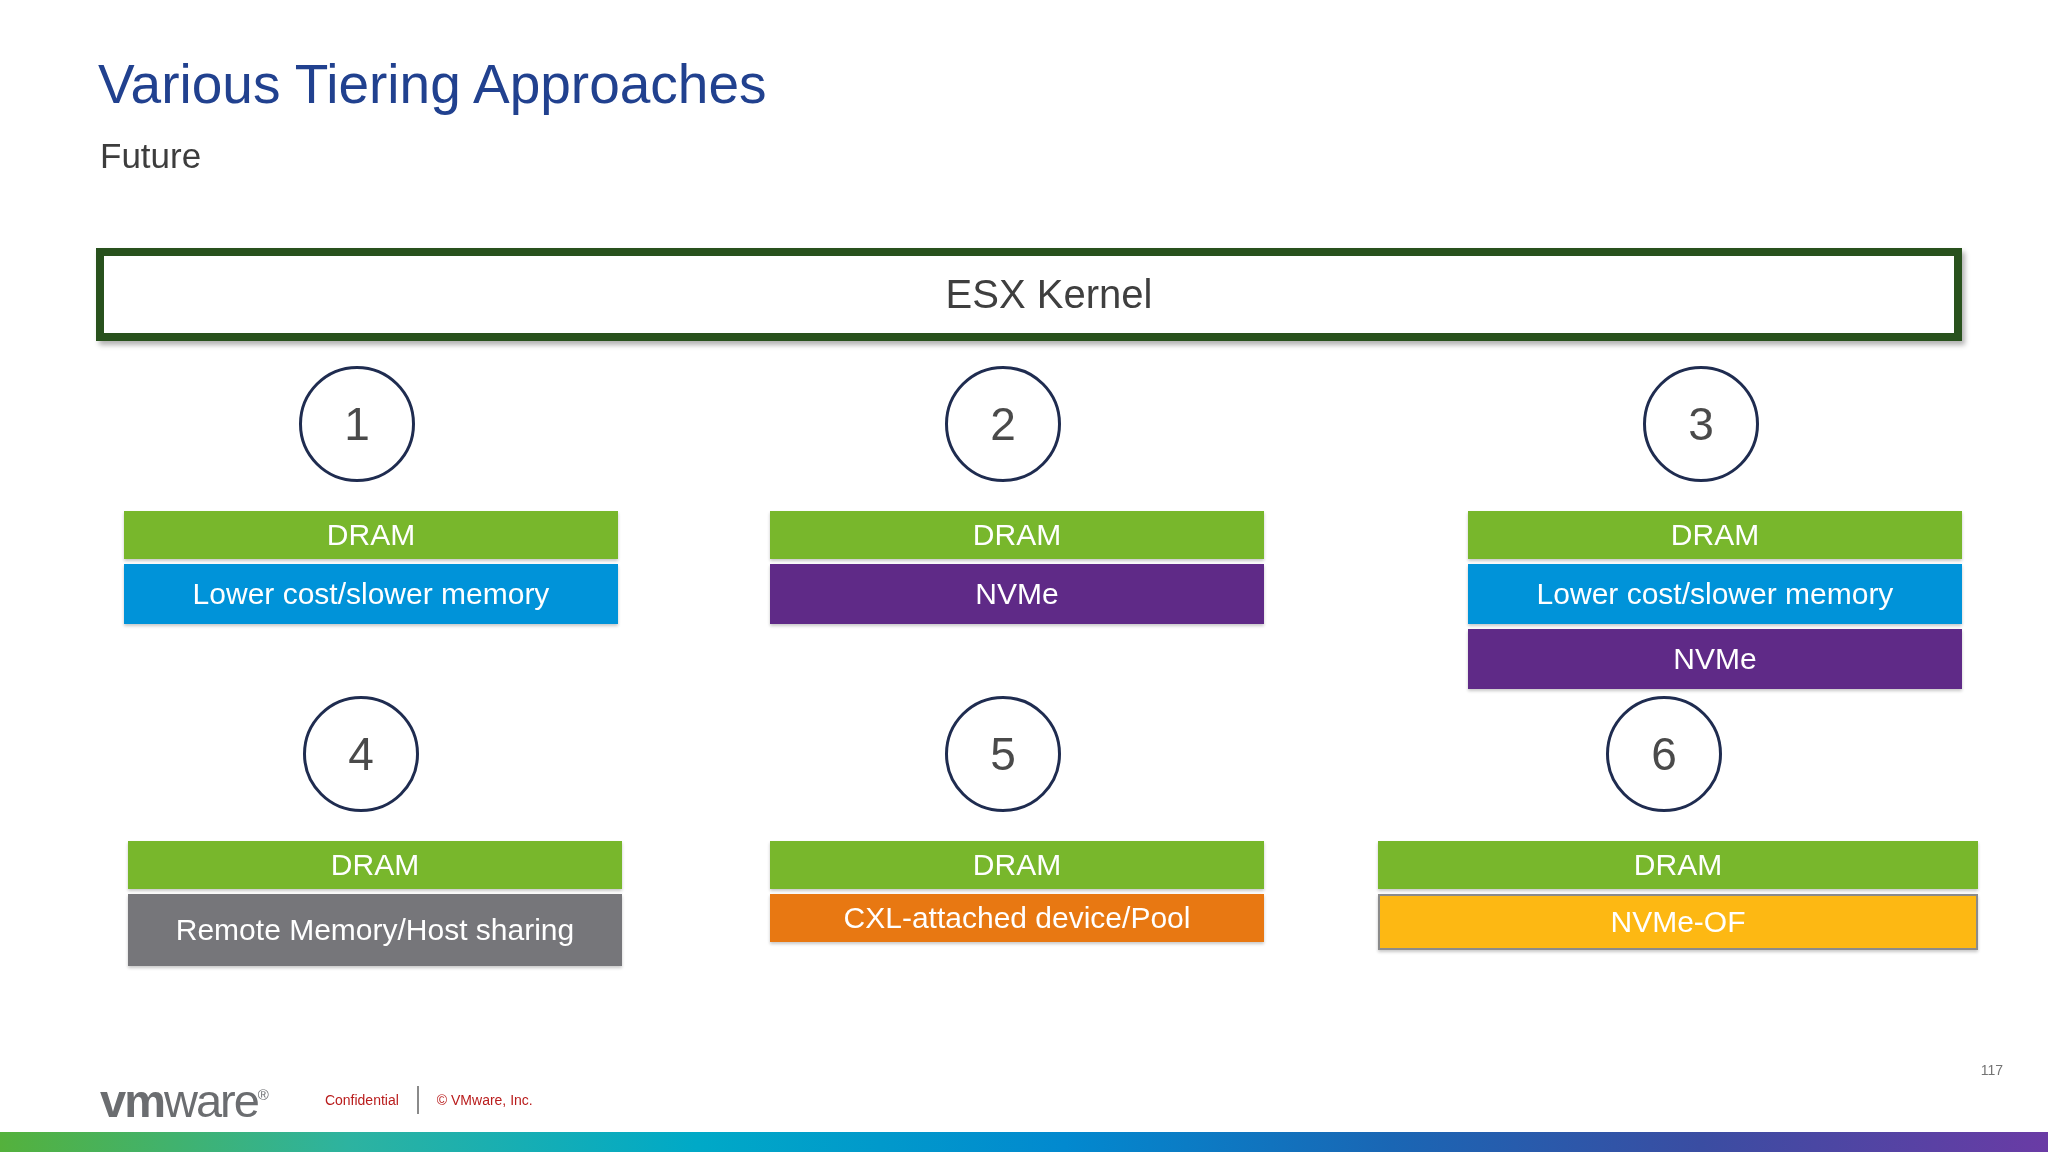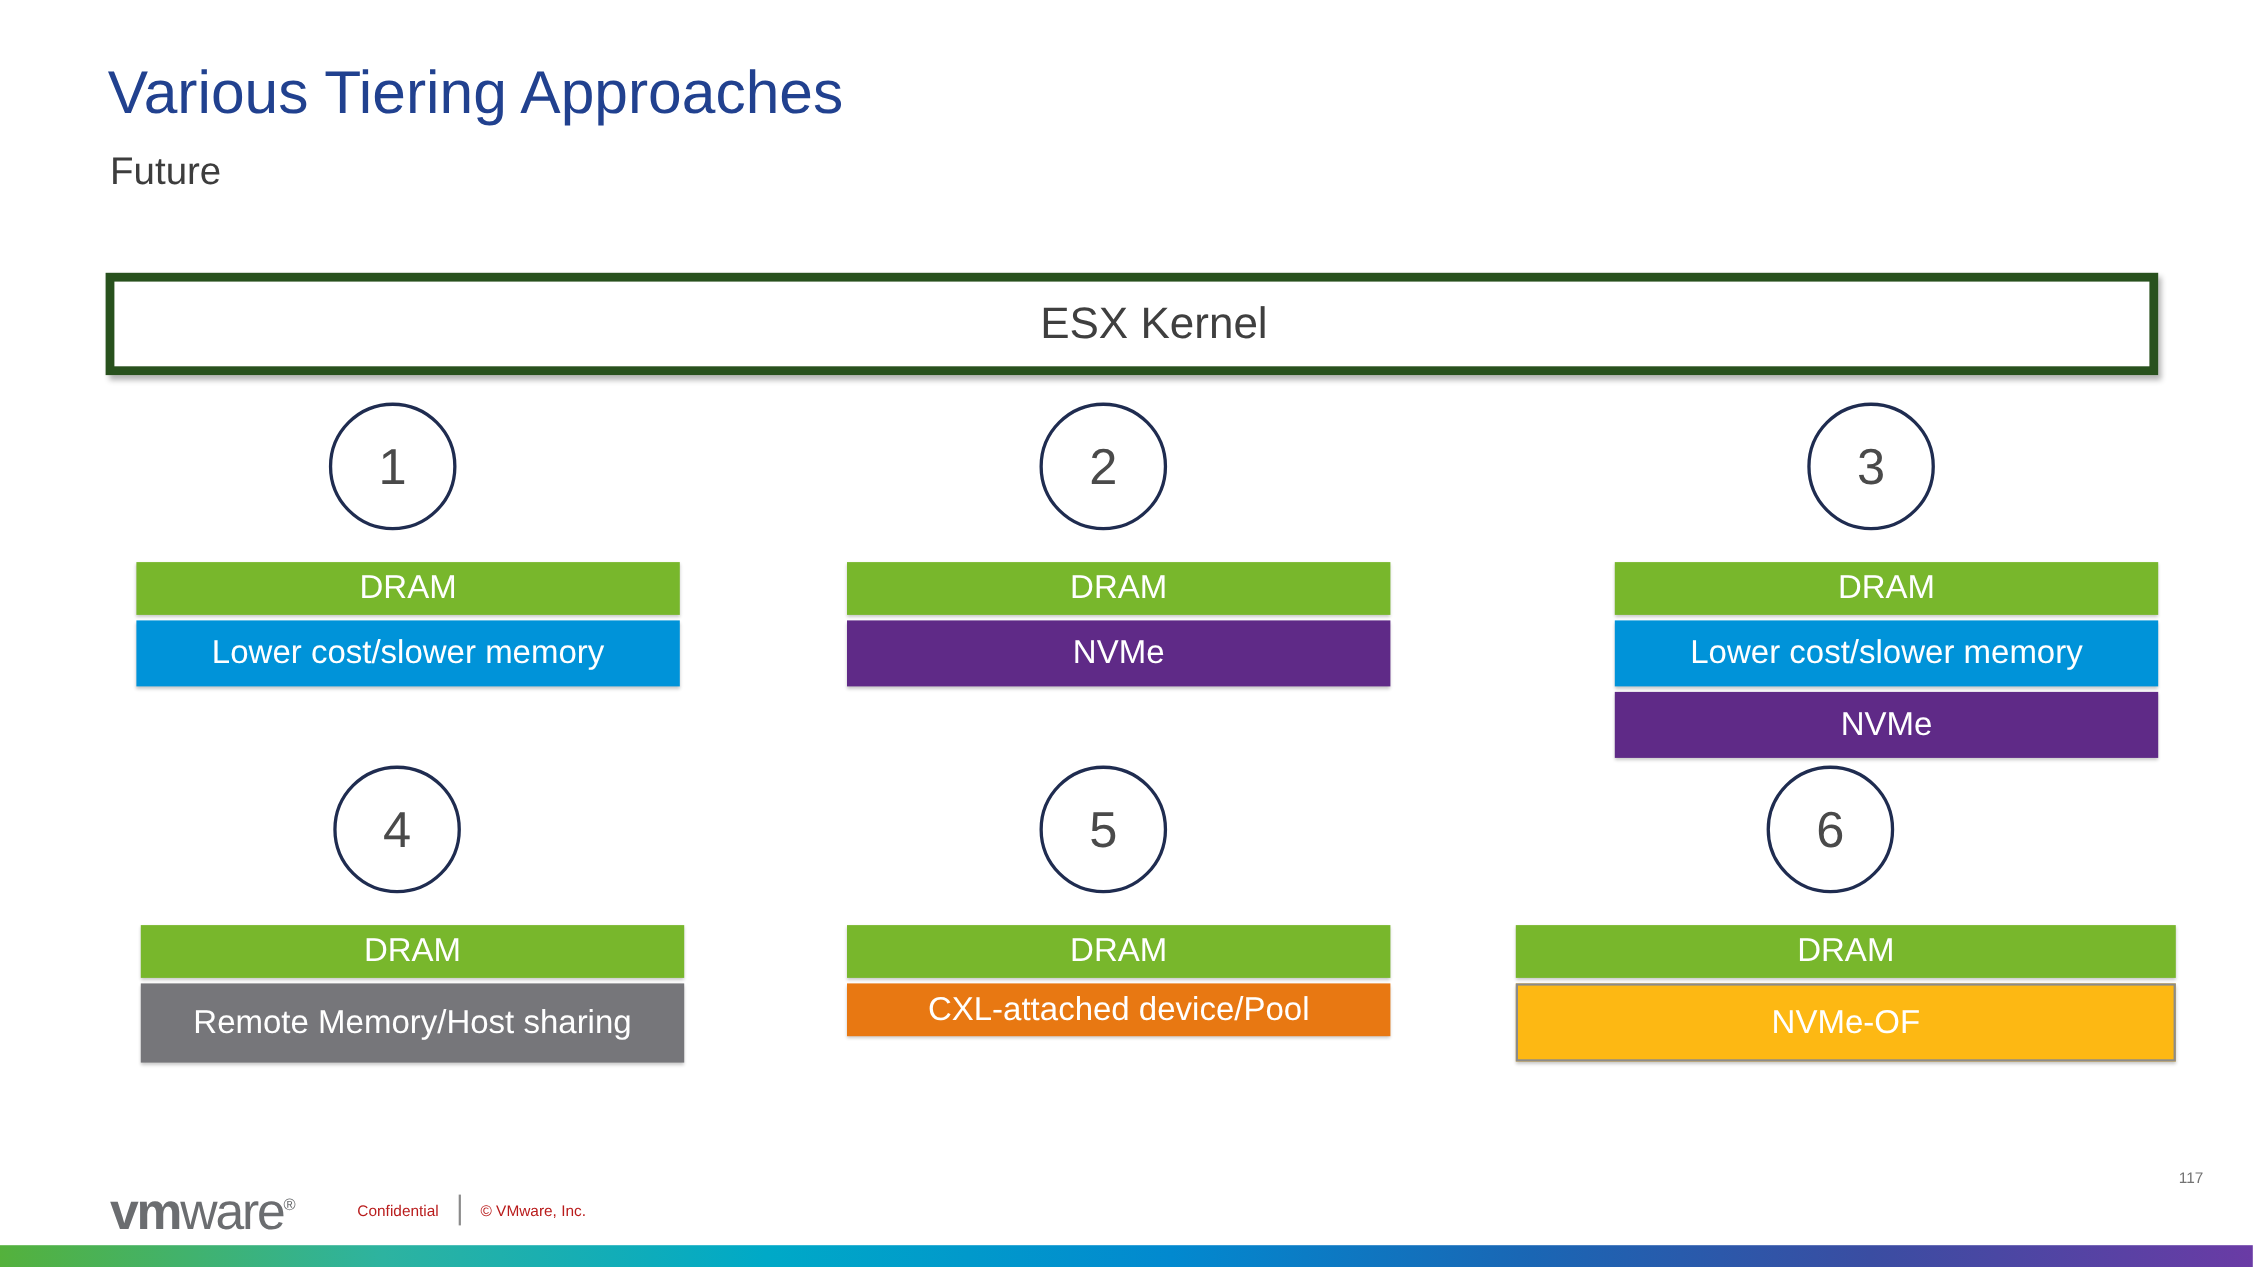--- a/index.html
+++ b/index.html
@@ -149,21 +149,21 @@
         </div>
       </div>
       <div class="approach-group" style="left: 1350px; top: 696px; width: 628px; height: 300px;">
         <div class="num-circle" style="left: 256px;">
           <span class="num">6</span>
         </div>
         <div class="bars">
           <div class="tier-bar" style="height: 48px; background: rgb(120, 183, 44);">
             <span>DRAM</span>
           </div>
-          <div class="tier-bar" style="height: 71px; background: rgb(253, 184, 19); border: 2px solid rgb(139, 139, 139);">
+          <div class="tier-bar" style="height: 56px; background: rgb(253, 184, 19); border: 2px solid rgb(139, 139, 139);">
             <span>NVMe-OF</span>
           </div>
         </div>
       </div>
     </div>
 
   <div class="footer">
     <div class="logo"><span class="vm">vm</span><span class="ware">ware</span><span class="reg">®</span></div>
     <span class="conf">Confidential</span>
     <span class="sep"></span>

